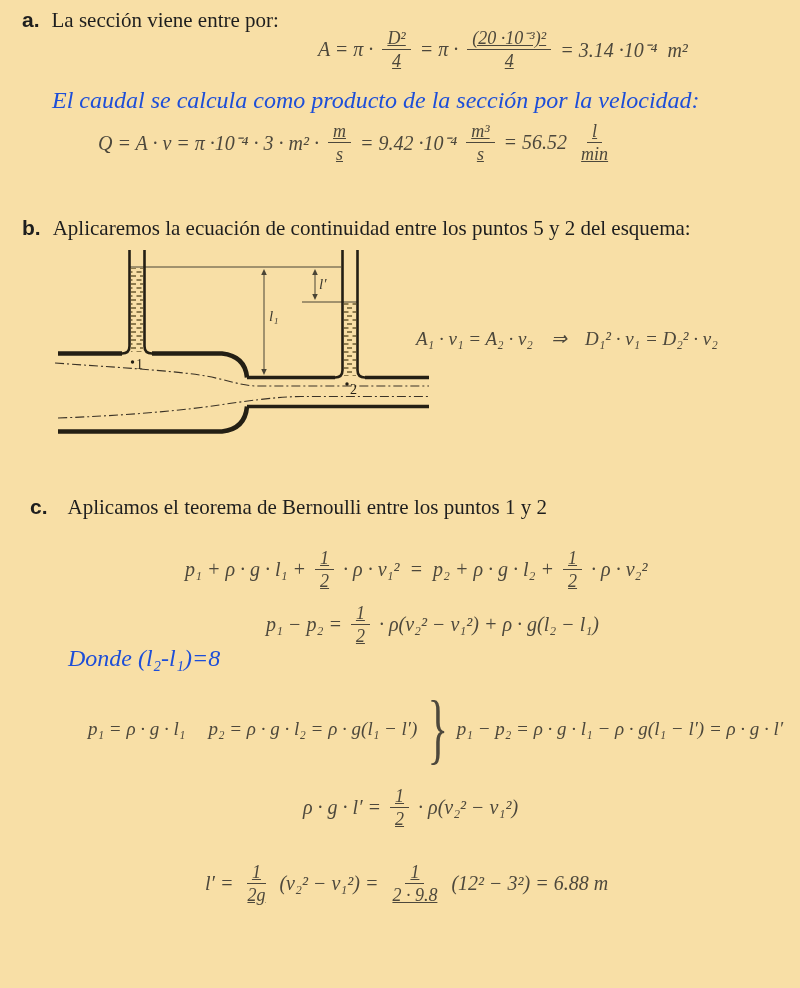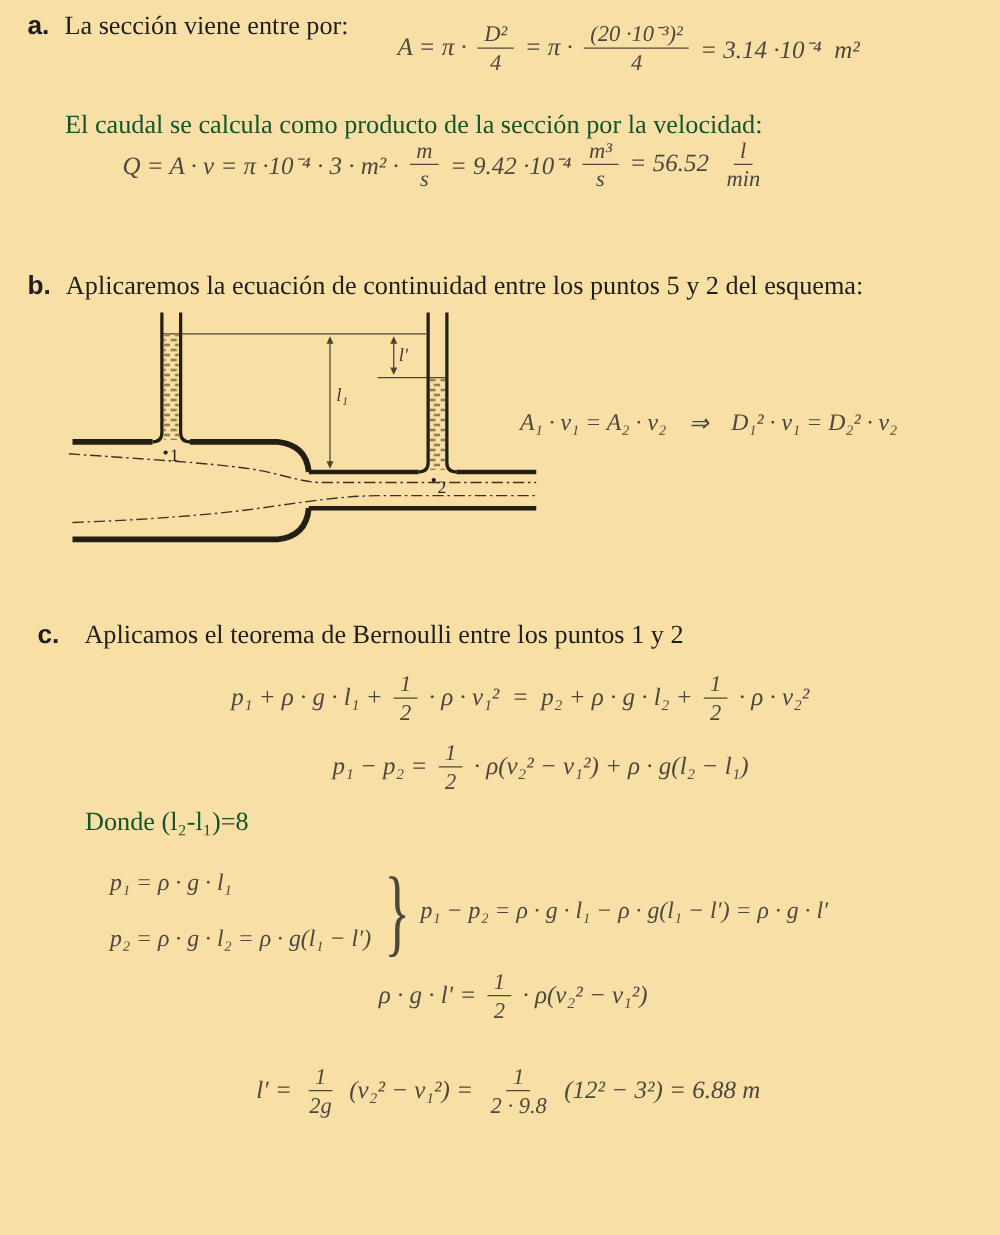--- a/index.html
+++ b/index.html
@@ -21,46 +21,48 @@
     white-space:pre;
   }
   .marker{
     font-family:"Liberation Sans", sans-serif;
     font-weight:bold;
     margin-right:12px;
   }
   .marker.wide{margin-right:20px;}
   .plain{
     position:absolute;
-    color:#14532d;
-    font-size:21px;
+    color:#1d4ed8;
+    font-size:24px;
     white-space:pre;
+    font-style:italic;
   }
   
   .eq{
     position:absolute;
     display:flex;
     align-items:center;
     font-style:italic;
     font-size:20px;
     color:#4D483C;
     white-space:pre;
   }
   .eq .tok{white-space:pre;}
   .frac{
     display:inline-flex;
     flex-direction:column;
     align-items:center;
     font-size:18px;
     line-height:1.12;
-    margin:0 4px;
+    margin:11px 4px;
+    text-decoration:underline;
   }
   .frac .num{padding:0 5px 1px;border-bottom:1.4px solid #4D483C;}
   .frac .den{padding:1px 5px 0;}
-  .sys{display:flex;flex-direction:column;gap:23px;font-size:19px;}
+  .sys{display:flex;flex-direction:row;gap:23px;font-size:19px;text-align:center;}
   .sys .ln{white-space:pre;}
   .brace{
     font-style:normal;
     font-size:78px;
     line-height:0.9;
     transform:scaleX(0.55);
     margin:0 0 0 2px;
     color:#4D483C;
   }
   .eq.small{font-size:19px;}

